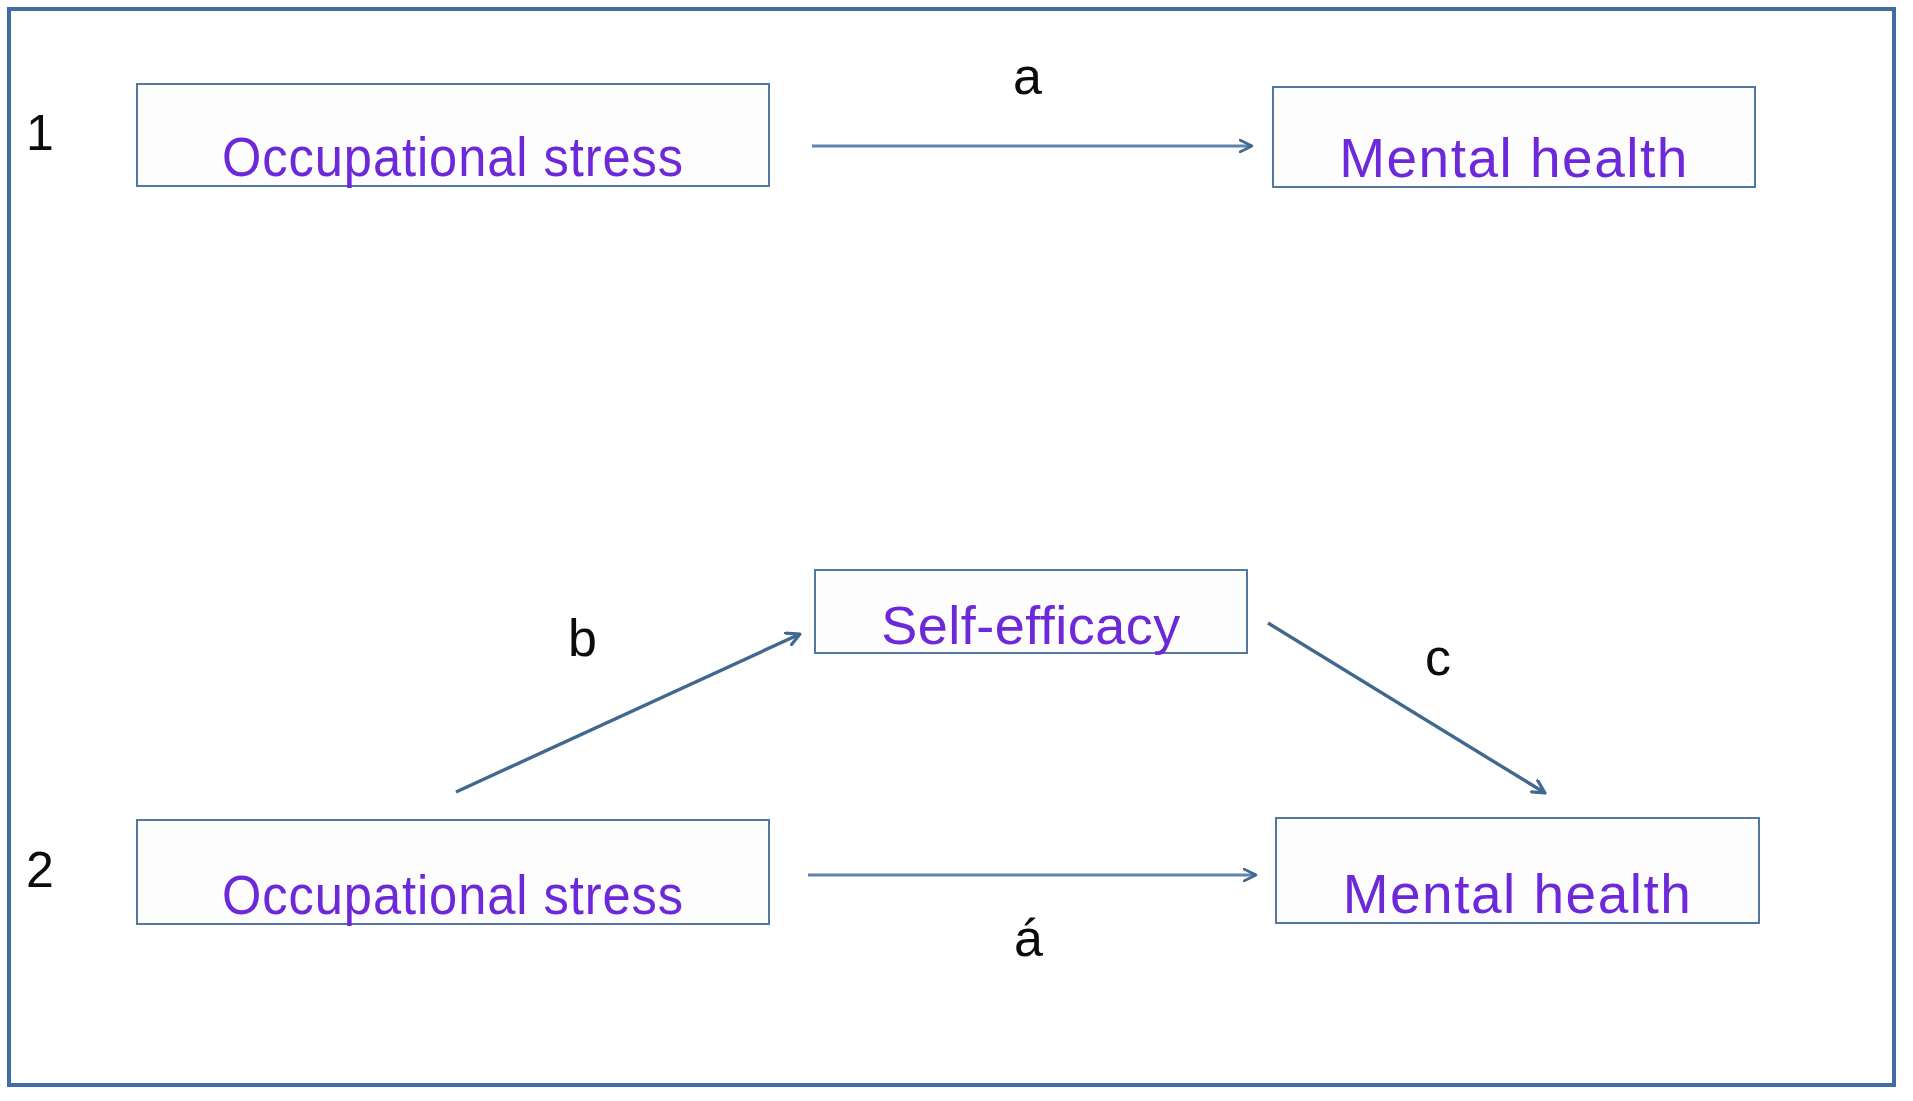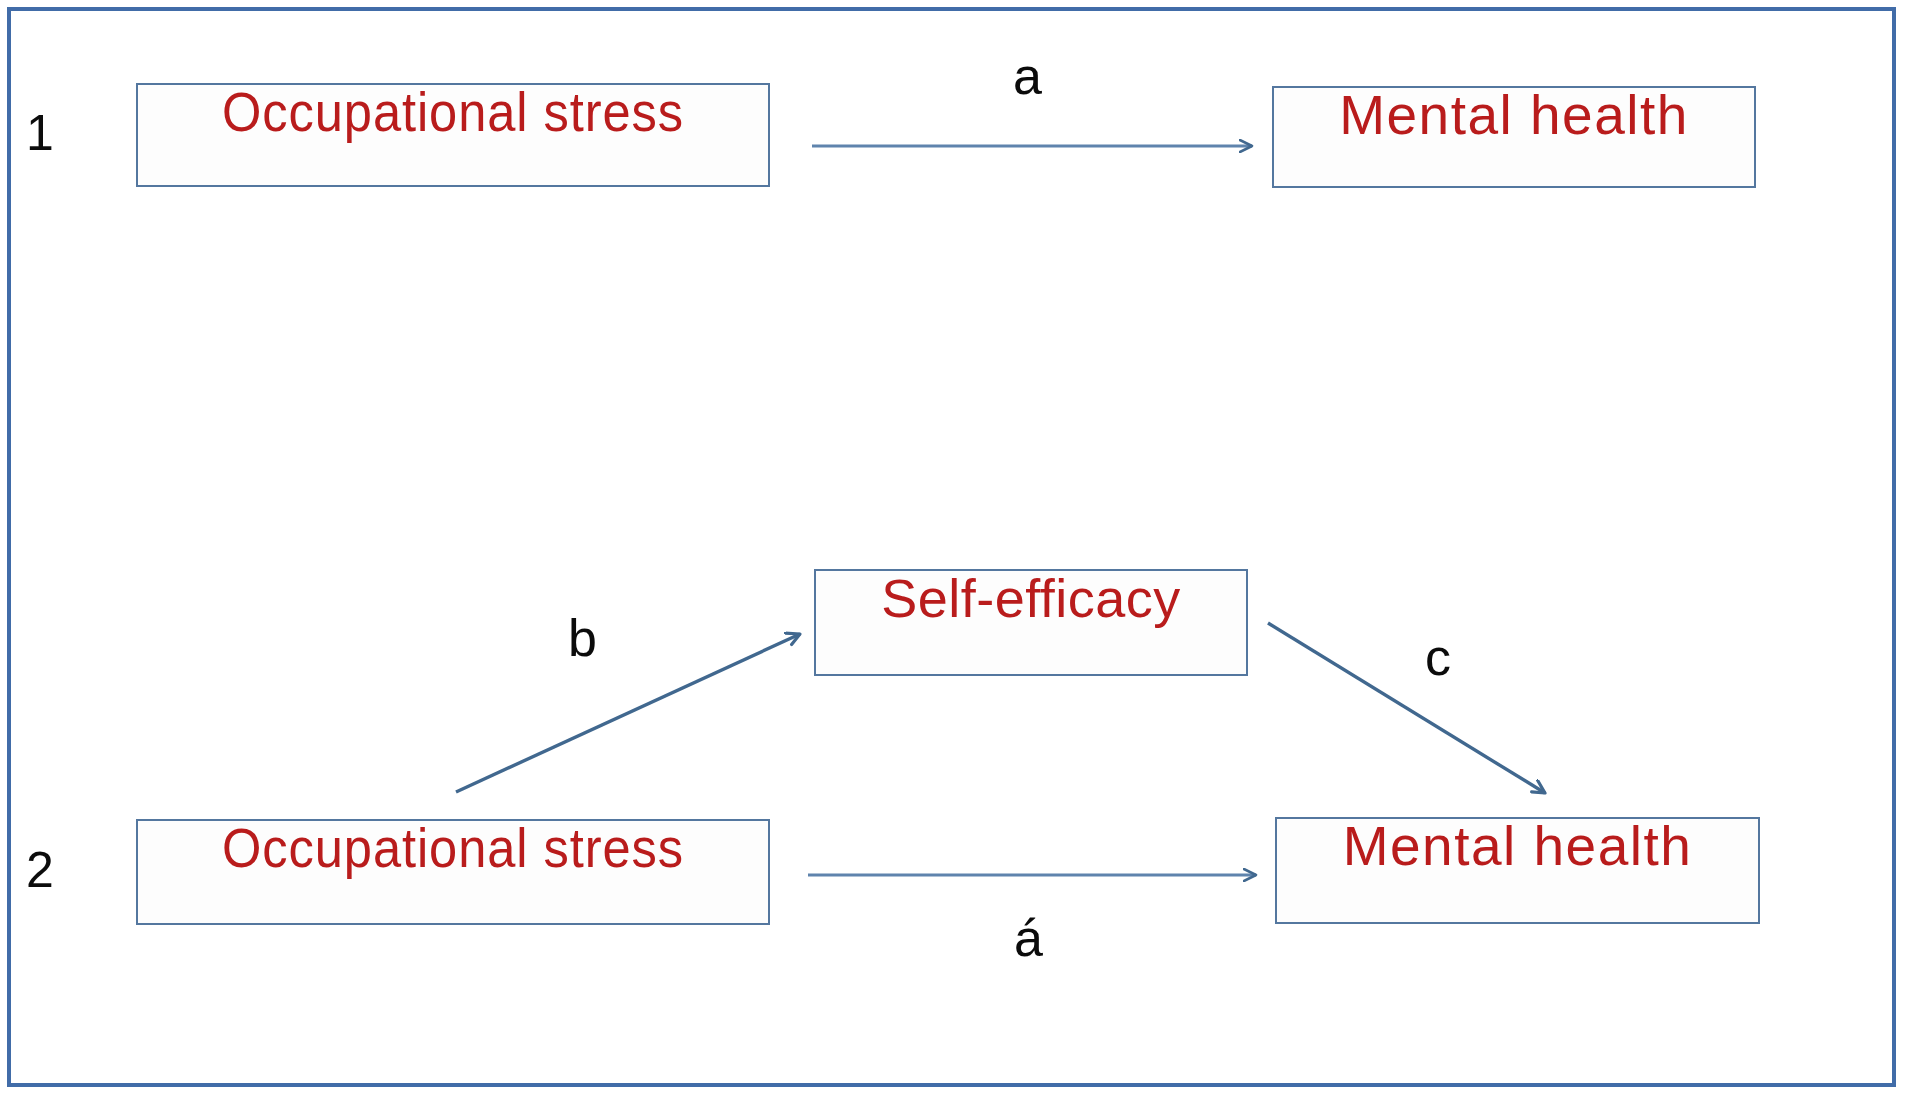--- a/index.html
+++ b/index.html
@@ -27,23 +27,23 @@
     background: #ffffff;
     box-sizing: border-box;
   }
   
   .node-box {
     position: absolute;
     border: 2px solid #54779f;
     background: #fdfdfd;
     box-sizing: border-box;
     display: flex;
-    align-items: flex-start;
+    align-items: flex-end;
     justify-content: center;
-    color: #b91c1c;
+    color: #6d28d9;
     letter-spacing: 0.5px;
     white-space: nowrap;
   }
   .node-box .node-label {
     display: block;
     line-height: 1;
   }
   #box-os-1 {
     left: 136px; top: 83px; width: 634px; height: 104px;
   }
@@ -54,21 +54,21 @@
     transform: scaleX(0.92);
   }
   #box-mh-1 {
     left: 1272px; top: 86px; width: 484px; height: 102px;
   }
   #box-mh-1 .node-label {
     font-size: 55px;
     letter-spacing: 1.5px;
   }
   #box-se {
-    left: 814px; top: 569px; width: 434px; height: 107px;
+    left: 814px; top: 569px; width: 434px; height: 85px;
   }
   #box-se .node-label {
     font-size: 54px;
     letter-spacing: 0.5px;
   }
   #box-os-2 {
     left: 136px; top: 819px; width: 634px; height: 106px;
   }
   #box-os-2 .node-label {
     font-size: 55px;

